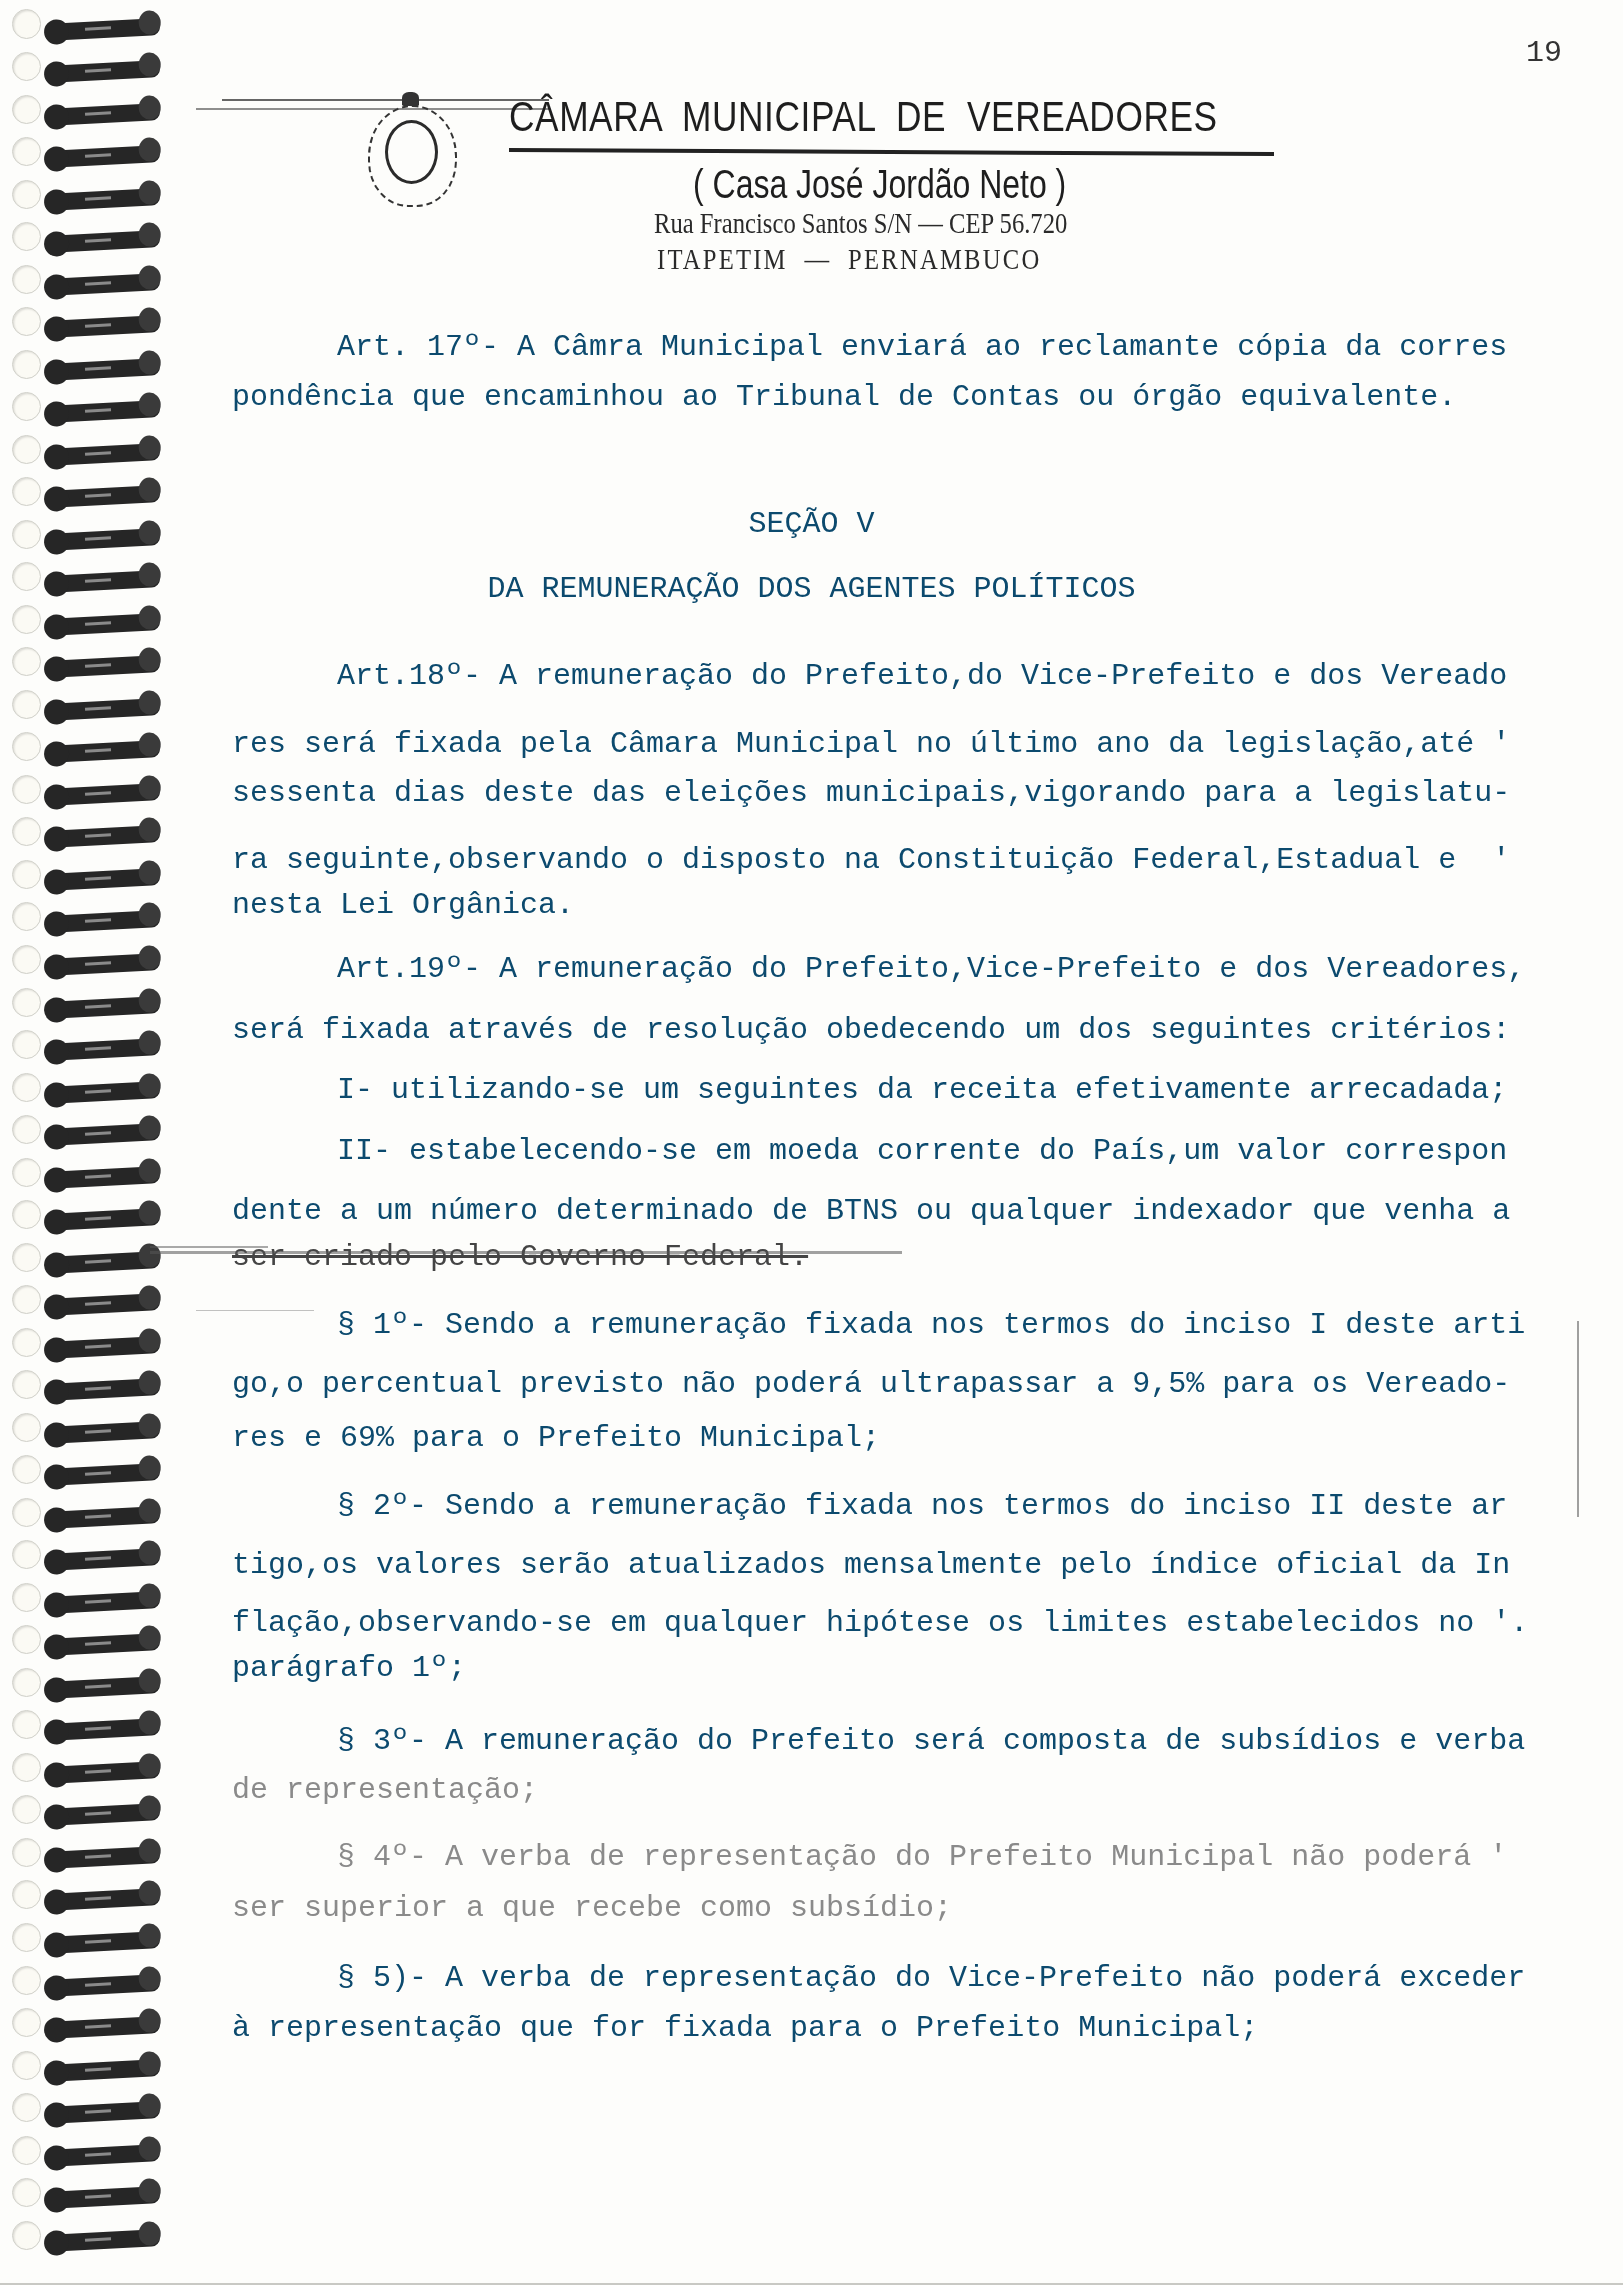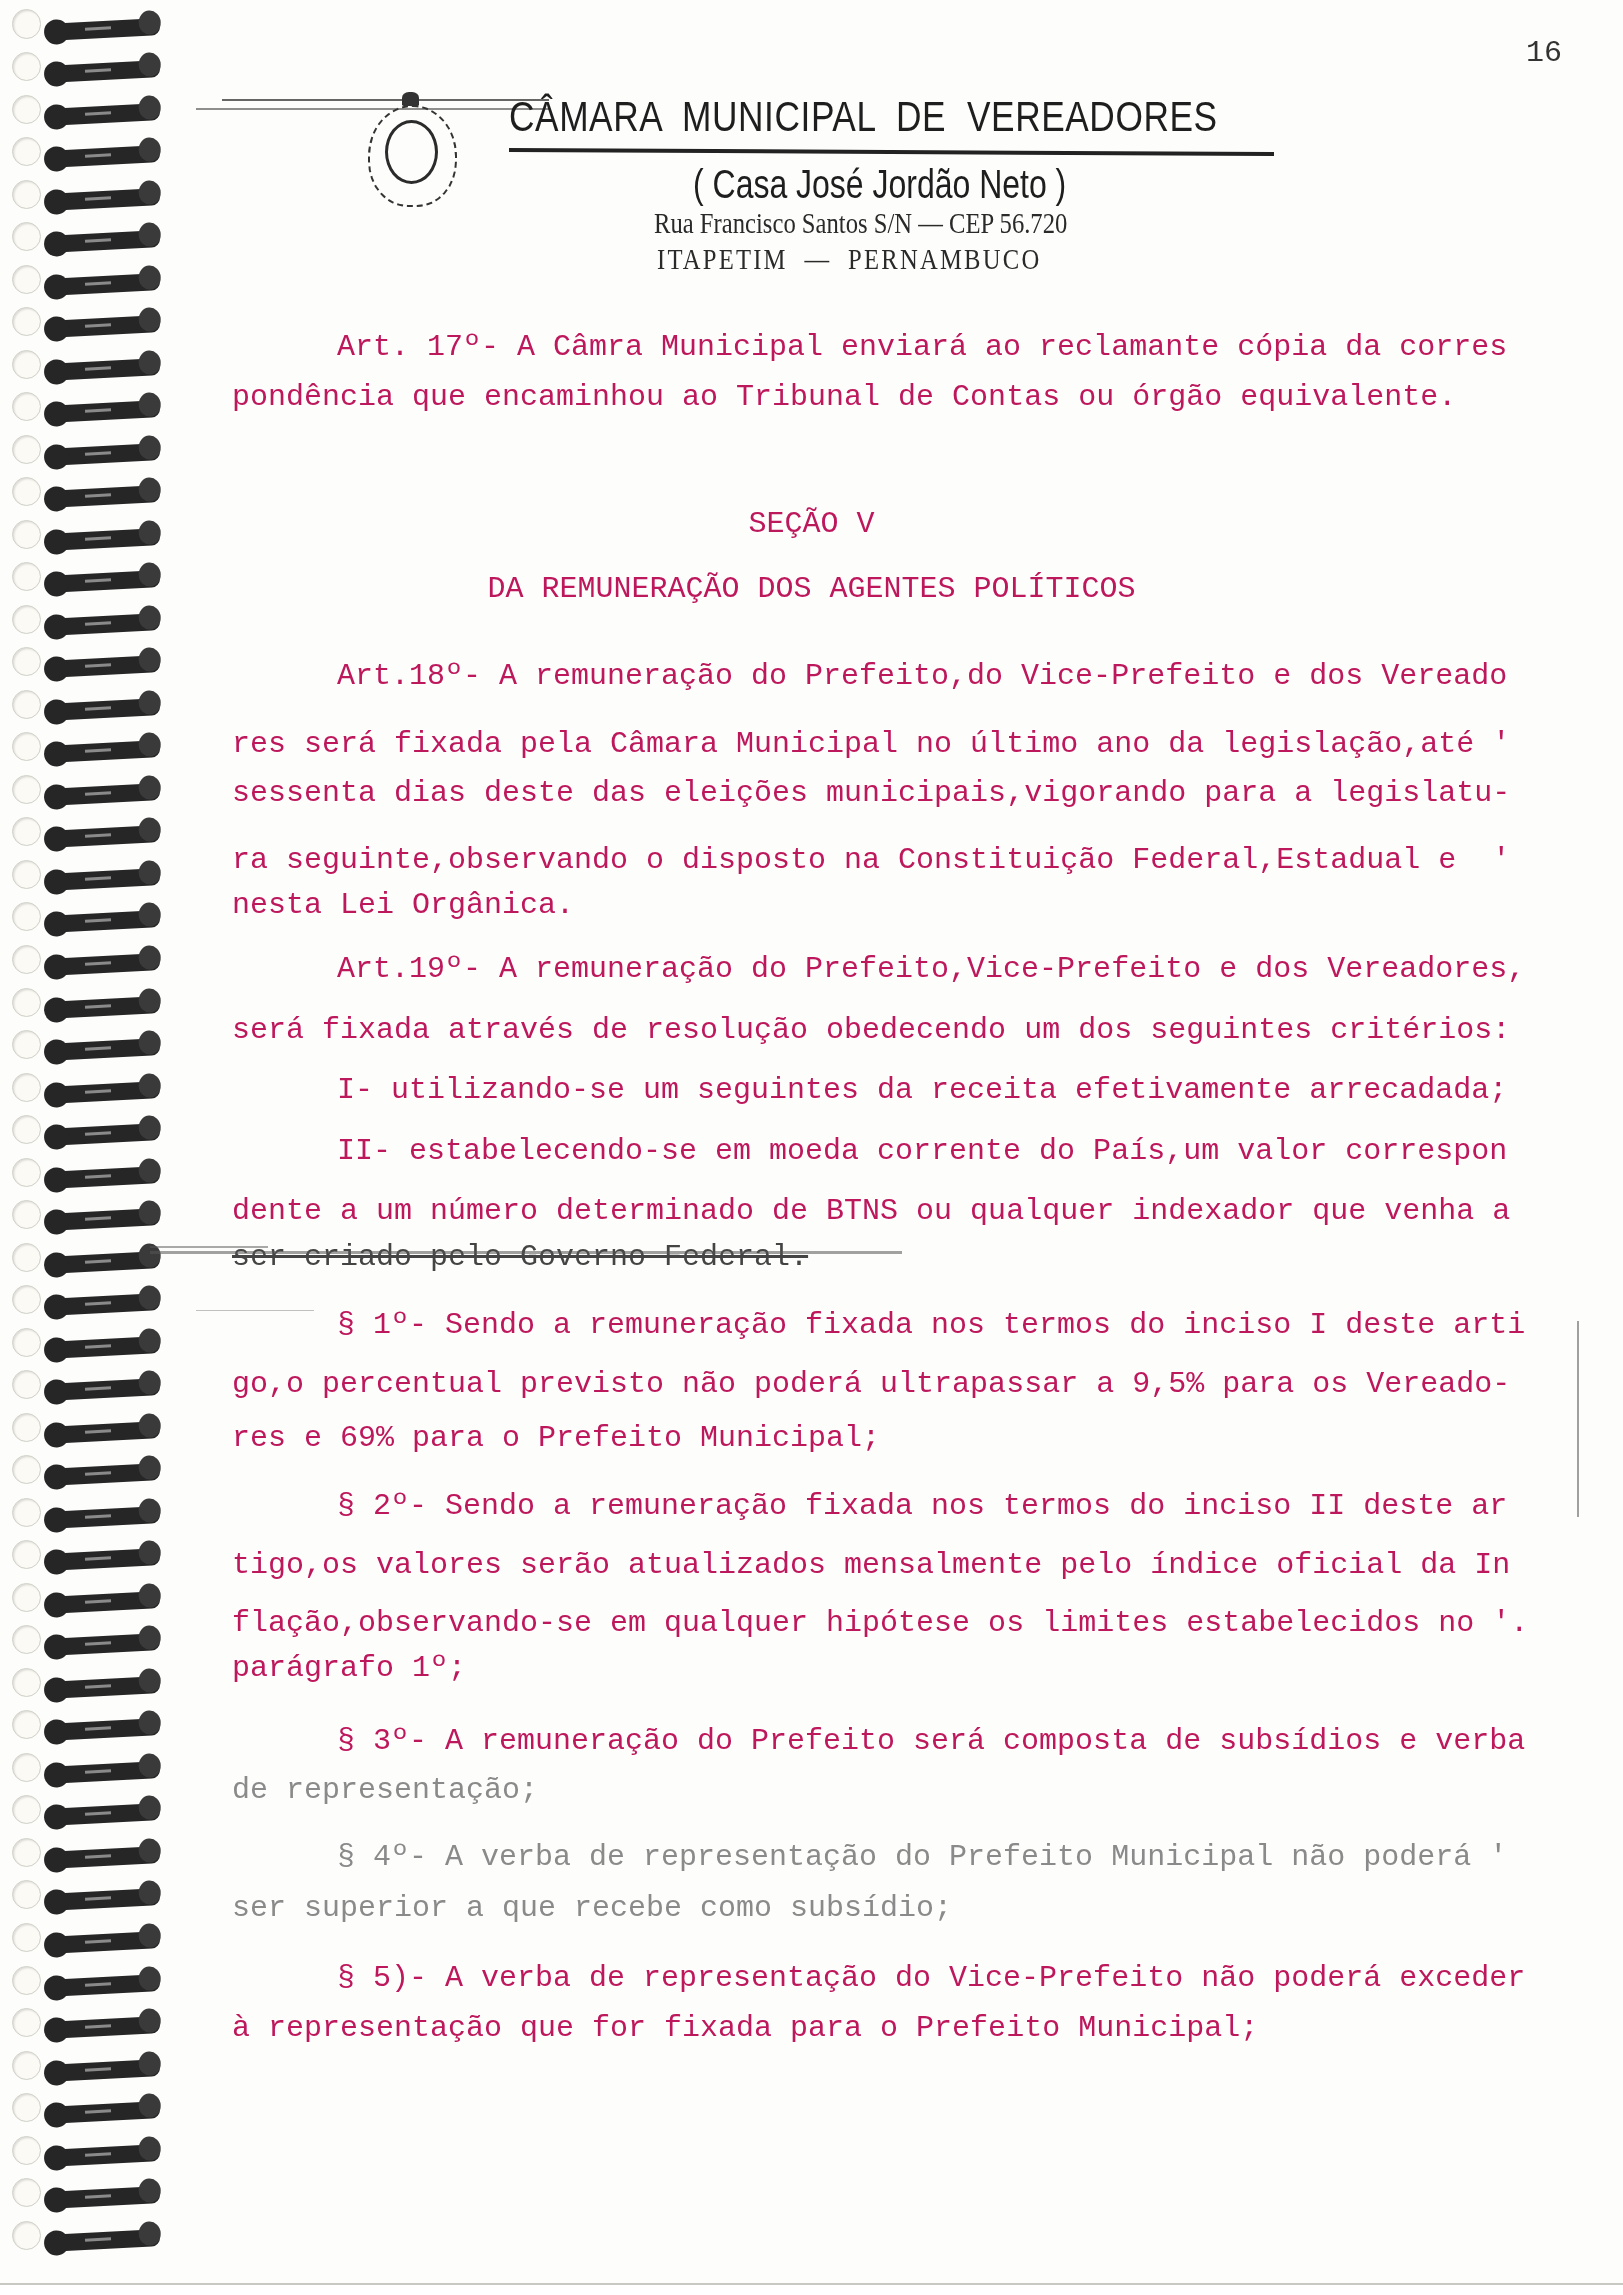--- a/index.html
+++ b/index.html
@@ -32,21 +32,21 @@
   .title { position: absolute; left: 313px; top: 13px; font-family: "Liberation Sans", "DejaVu Sans", sans-serif; font-size: 43px; color: #1e1e1e;
     transform: scaleX(0.82); transform-origin: left top; white-space: pre; letter-spacing: 0.7px; }
   .title-rule { position: absolute; left: 313px; top: 71px; width: 765px; height: 3.9px; background: #222; transform: rotate(0.3deg); }
   .subtitle { position: absolute; left: 497px; top: 82px; font-family: "Liberation Sans", "DejaVu Sans", sans-serif; font-size: 41px; color: #1e1e1e;
     transform: scaleX(0.78); transform-origin: left top; white-space: pre; }
   .address { position: absolute; left: 458px; top: 128px; font-family: "Liberation Serif", "DejaVu Serif", serif; font-size: 29px; color: #2a2a2a;
     transform: scaleX(0.85); transform-origin: left top; white-space: pre; }
   .city { position: absolute; left: 461px; top: 164px; font-family: "Liberation Serif", "DejaVu Serif", serif; font-size: 29px; color: #2a2a2a;
     transform: scaleX(0.85); transform-origin: left top; white-space: pre; letter-spacing: 2.6px; }
 
-  .line { position: absolute; font-size: 30px; white-space: pre; line-height: 1; color: #be185d; }
+  .line { position: absolute; font-size: 30px; white-space: pre; line-height: 1; color: #0c4a6e; }
   .indent { left: 337px; }
   .flush { left: 232px; }
   .center { left: 0; width: 1623px; text-align: center; }
   .faded { color: #8a8a8a; }
   .struck { text-decoration: line-through; text-decoration-thickness: 2.6px; color: #444; }
   .strike-ext { position: absolute; left: 150px; top: 1251px; width: 752px; height: 2.6px; background: #555; opacity: 0.55; }
   .strike-ext2 { position: absolute; left: 150px; top: 1246px; width: 118px; height: 2px; background: #555; opacity: 0.5; }
   .margin-line { position: absolute; left: 1577px; top: 1321px; width: 2px; height: 196px; background: #777; opacity: 0.7; }
   .dash-mark { position: absolute; left: 196px; top: 1310px; width: 118px; height: 1.3px; background: #999; opacity: 0.6; }
 </style>
@@ -314,21 +314,21 @@
       <div class="wire"></div>
       <div class="stripe"></div>
     </div>
     <div class="ring" style="top: 2218px;">
       <div class="hole"></div>
       <div class="wire"></div>
       <div class="stripe"></div>
     </div>
   </div>
 
-<div class="page-number">16</div>
+<div class="page-number">19</div>
 
 <div class="letterhead">
   <div class="rule-left"></div>
   <div class="rule-left2"></div>
   <div class="emblem">
     <div class="crown"></div>
     <div class="outer"></div>
     <div class="inner"></div>
   </div>
   <div class="title">CÂMARA  MUNICIPAL  DE  VEREADORES</div>

